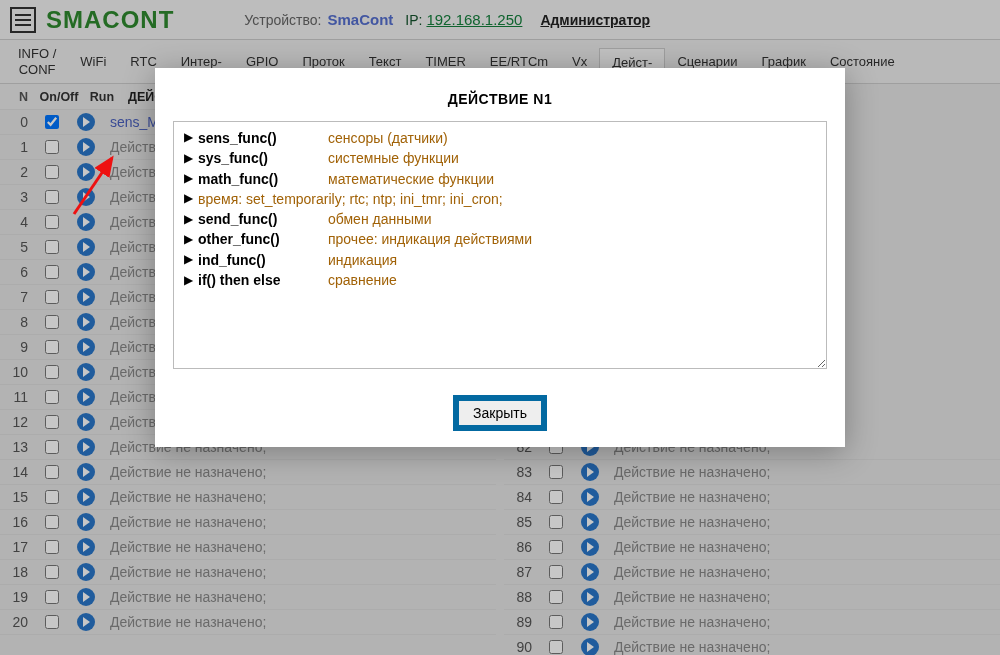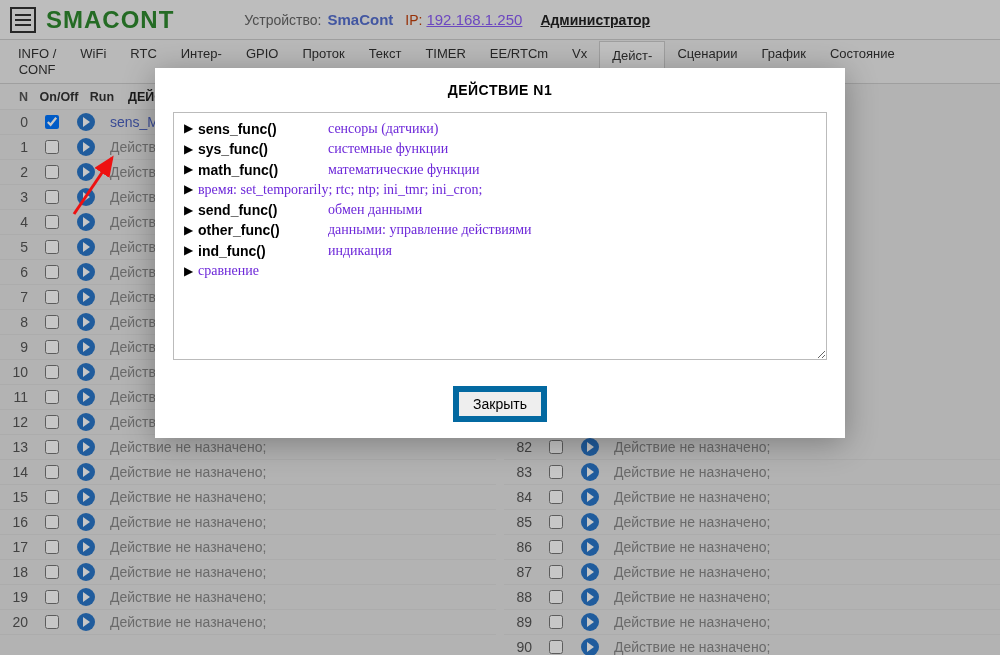--- a/index.html
+++ b/index.html
@@ -34,31 +34,31 @@
   .brand {
     font-size: 24px;
     font-weight: bold;
     color: #2f8a2f;
     letter-spacing: 1px;
     margin-right: 70px;
   }
   .subtitle { color: #666; font-size: 16px; margin-right: auto;}
   .dev-label { color: #666; margin-right: 6px; font-size: 14px;}
   .dev-name { color: #556fcf; font-weight: bold; margin-right: 12px; font-size: 15px;}
-  .ip-label { color: #c2410c; margin-right: 4px;}
-  .ip-val { color: #8b5cf6; text-decoration: underline; margin-right: 18px; font-size: 15px;}
+  .ip-label { color: #14532d; margin-right: 4px;}
+  .ip-val { color: #15803d; text-decoration: underline; margin-right: 18px; font-size: 15px;}
   .admin { color: #222; text-decoration: underline; font-weight: bold; font-size: 14px;}
   
   .nav {
     display: flex;
     height: 44px;
     background: #eee;
     border-bottom: 1px solid #ccc;
     padding-left: 6px;
-    align-items: flex-start;
+    align-items: center;
     gap: 0;
   }
   .nav-item {
     padding: 6px 12px;
     color: #333;
     font-size: 13px;
     line-height: 1.2;
     text-align: center;
     cursor: pointer;
     white-space: pre-line;
@@ -121,21 +121,21 @@
     position: absolute;
     inset: 0;
     background: rgba(0,0,0,0.22);
   }
   .modal {
     position: absolute;
     left: 155px; top: 68px;
     width: 690px;
     background: #fff;
     box-shadow: 0 5px 30px rgba(0,0,0,0.3);
-    padding: 14px 18px 16px;
+    padding: 23px 18px 16px;
   }
   .modal-title {
     text-align: center;
     font-weight: bold;
     font-size: 14px;
     margin-bottom: 14px;
     letter-spacing: 0.5px;
   }
   .modal-list-label { font-size: 14px; color: #333; margin-bottom: 4px;}
   .func-box {
@@ -151,21 +151,21 @@
     align-items: center;
     font-size: 14px;
     line-height: 1.45;
     cursor: pointer;
   }
   .func-tri {
     width: 14px;
     font-size: 12px;
   }
   .func-name { font-weight: bold; width: 130px; }
-  .func-desc { color: #6d28d9; font-family: Liberation Serif, serif; }
+  .func-desc { color: #a16207; }
   .modal-footer { text-align: center; margin-top: 26px;}
   .btn-close {
     border: 6px solid #0369a1;
     background: #eee;
     padding: 4px 14px;
     font-size: 14px;
     cursor: pointer;
   }
   
   .arrow {
@@ -552,29 +552,30 @@
         <span class="func-desc">время: set_temporarily; rtc; ntp; ini_tmr; ini_cron;</span>
       </div>
       <div class="func-row">
         <span class="func-tri">▶</span>
         <span class="func-name">send_func()</span>
         <span class="func-desc">обмен данными</span>
       </div>
       <div class="func-row">
         <span class="func-tri">▶</span>
         <span class="func-name">other_func()</span>
-        <span class="func-desc"> данными: управление действиями</span>
+        <span class="func-desc"> прочее: индикация действиями</span>
       </div>
       <div class="func-row">
         <span class="func-tri">▶</span>
         <span class="func-name">ind_func()</span>
         <span class="func-desc">индикация</span>
       </div>
       <div class="func-row">
         <span class="func-tri">▶</span>
+        <span class="func-name">if() then else</span>
         <span class="func-desc"> сравнение</span>
       </div>
     </div>
   <div class="modal-footer">
     <button class="btn-close">Закрыть</button>
   </div>
 </div>
 
 <svg class="arrow" viewBox="0 0 60 70">
   <defs>

